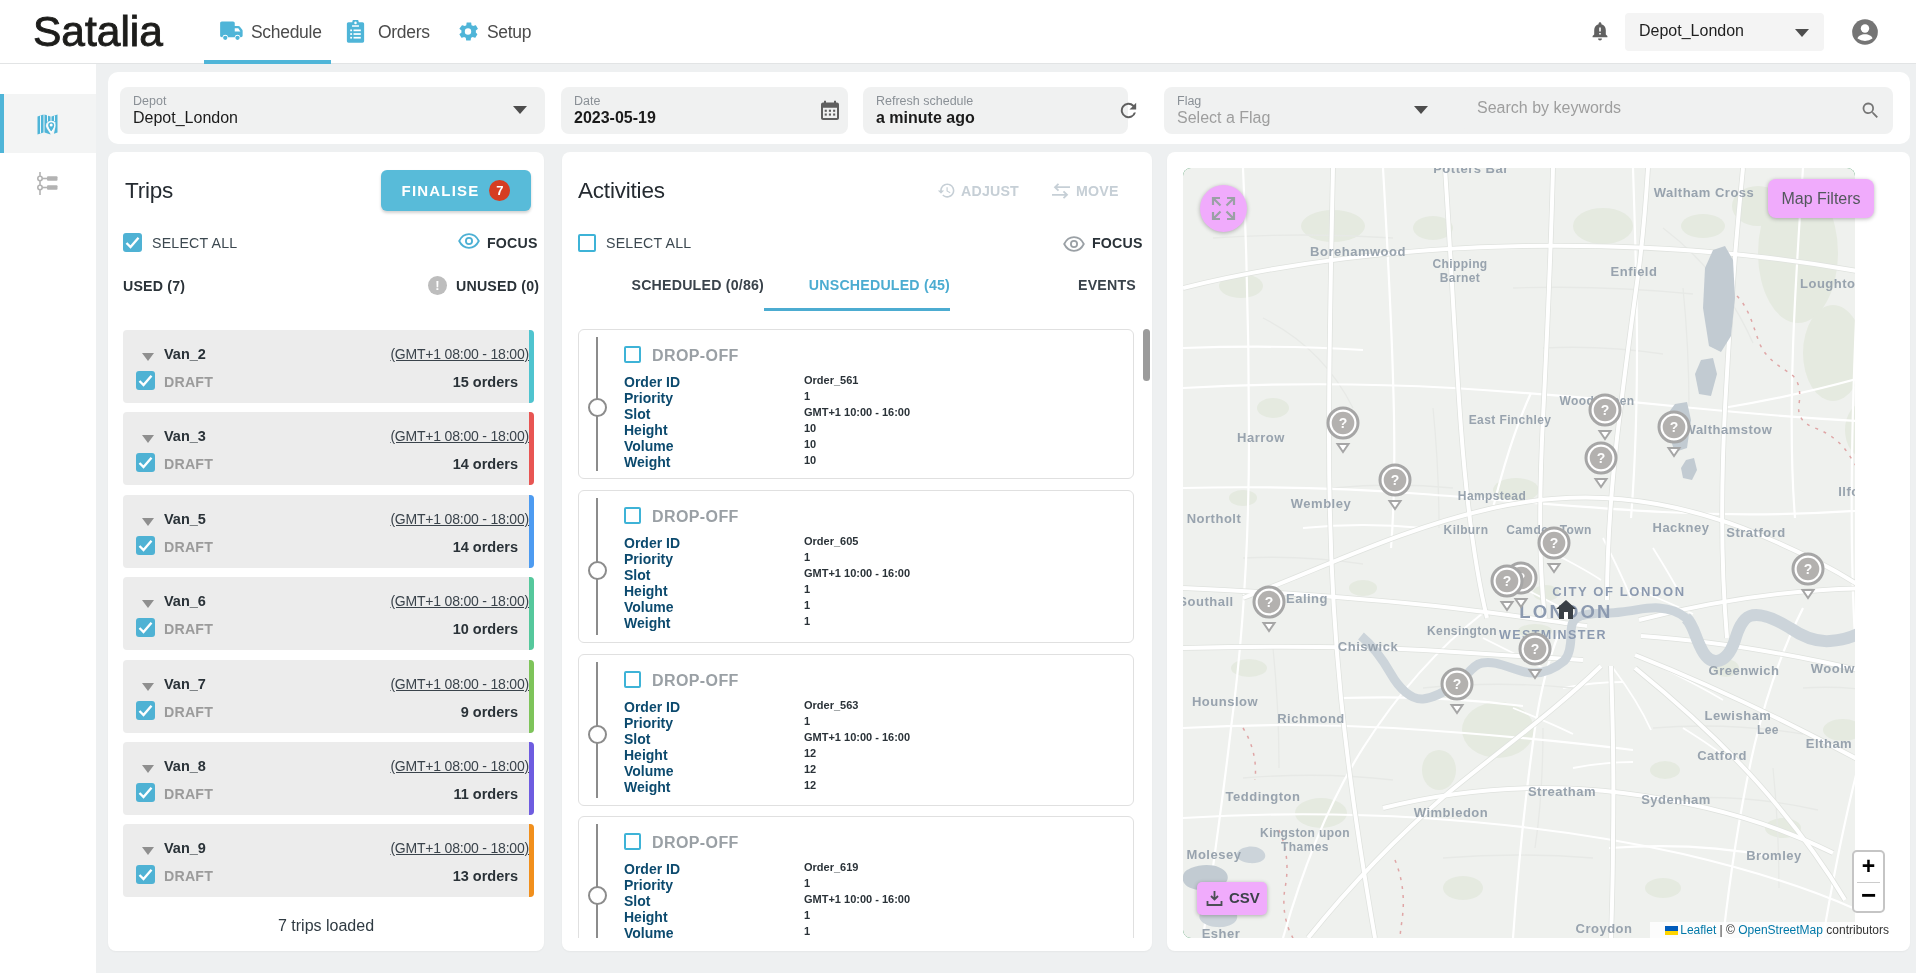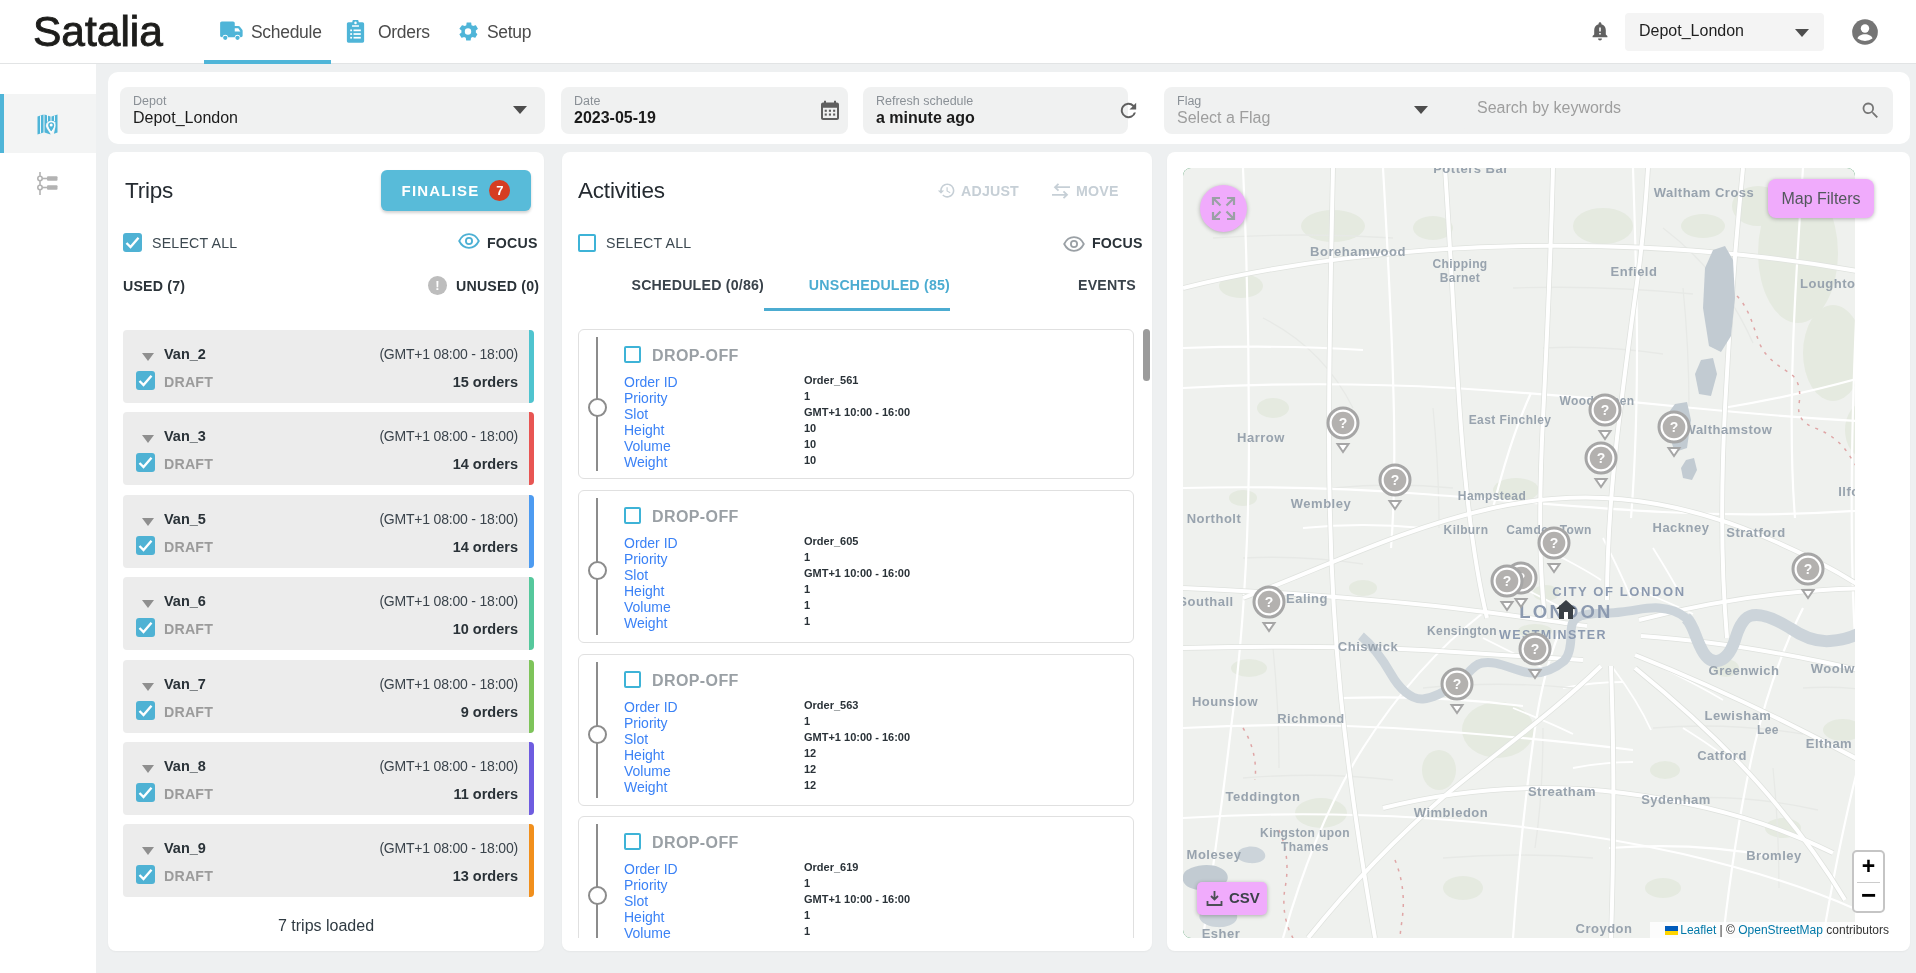--- a/index.html
+++ b/index.html
@@ -27,29 +27,29 @@
   #finalise { position:absolute; left:381px; top:170px; width:150px; height:41px; background:#58bbd9; border-radius:6px; box-shadow:0 2px 3px rgba(0,0,0,0.18); display:flex; align-items:center; justify-content:center; gap:10px; }
   #finalise .t { color:#fff; font-size:15px; font-weight:bold; letter-spacing:1.2px; }
   #finalise .badge { width:21px; height:21px; border-radius:50%; background:#d63d22; color:#fff; font-size:13px; font-weight:bold; display:flex; align-items:center; justify-content:center; }
   .cb-on { position:absolute; width:19px; height:19px; background:#4fb2d4; border-radius:3px; }
   .cb-on svg { position:absolute; left:2px; top:3px; }
   .cb-off { position:absolute; width:18px; height:18px; border:2px solid #3eb3d7; border-radius:2px; background:#fff; }
   .vancard { position:absolute; left:123px; width:411px; height:73px; background:#ececec; border-radius:4px; }
   .vancard .stripe { position:absolute; right:0; top:0; width:5px; height:73px; border-radius:0 4px 4px 0; }
   .vancard .arr { position:absolute; left:19px; top:23px; width:0; height:0; border-left:6.5px solid transparent; border-right:6.5px solid transparent; border-top:8px solid #8f8f8f; }
   .vancard .name { position:absolute; left:41px; top:16px; font-size:14.5px; font-weight:bold; color:#2a3238; }
-  .vancard .gmt { position:absolute; right:16px; top:16px; font-size:14px; color:#3a434b; letter-spacing:-0.2px; }
+  .vancard .gmt { position:absolute; right:5px; top:16px; font-size:14px; color:#3a434b; letter-spacing:-0.2px;text-decoration:underline; }
   .vancard .cb { left:13px; top:41px; }
   .vancard .draft { position:absolute; left:41px; top:44px; font-size:14.2px; font-weight:bold; color:#9b9b9b; letter-spacing:0.2px; }
   .vancard .orders { position:absolute; right:16px; top:44px; font-size:14.5px; font-weight:bold; color:#2a3238; }
   .acard { position:absolute; left:16px; width:556px; background:#fff; border:1px solid #e0e0e0; border-radius:6px; }
   .acard .tline { position:absolute; left:17px; top:7px; bottom:7px; width:2px; background:#8c8c8c; }
   .acard .tdot { position:absolute; left:9px; width:19px; height:19px; border:2px solid #8c8c8c; border-radius:50%; background:#fff; }
   .acard .drop { position:absolute; left:73px; top:17px; font-size:16px; font-weight:bold; color:#9aa0a5; letter-spacing:0.4px; }
-  .arow { position:absolute; left:45px; font-size:14px; font-weight:normal; color:#3b82f6; }
+  .arow { position:absolute; left:45px; font-size:14px; font-weight:bold; color:#0c4a6e; }
   .aval { position:absolute; left:225px; font-size:11px; font-weight:bold; color:#2a3238; }
   .atab { position:absolute; top:277px; font-size:14.2px; font-weight:bold; letter-spacing:0.2px; color:#3a434b; text-align:right; }
   #map { position:absolute; left:1183px; top:168px; width:672px; height:770px; border-radius:8px; overflow:hidden; background:#15803d; }
   .mapctl { position:absolute; background:#f0abfc; box-shadow:0 1px 4px rgba(0,0,0,0.28); }
 </style>
 </head>
 <body>
 <div id="header">
   <div id="logo">Satalia</div>
   <svg style="position:absolute; left:219px; top:20px;" width="27" height="23" viewBox="0 0 24 20" fill="#4fb5d8">
@@ -277,21 +277,21 @@
   </svg>
 <div class="smallcap" style="left:1076px; top:183px; color:#c6cfd6;">MOVE</div>
 <div class="cb-off" style="left:578px; top:234px;"></div>
 <div class="smallcap" style="left:606px; top:235px; font-weight:normal; color:#3c4850; letter-spacing:0.2px;">SELECT ALL</div>
 <svg style="position:absolute; left:1063px; top:236px;" width="22" height="16" viewBox="0 0 22 16" fill="none" stroke="#9aa0a5">
     <path d="M11 1.2 C5.5 1.2 2.2 6 1.2 8 C2.2 10 5.5 14.8 11 14.8 C16.5 14.8 19.8 10 20.8 8 C19.8 6 16.5 1.2 11 1.2 Z" stroke-width="1.8"></path>
     <circle cx="11" cy="8" r="3.1" stroke-width="1.8"></circle>
   </svg>
 <div class="smallcap" style="left:1092px; top:235px;">FOCUS</div>
 <div class="atab" style="left:578px; width:186px;">SCHEDULED (0/86)</div>
-<div class="atab" style="left:764px; width:186px; color:#4cacd1;">UNSCHEDULED (85)</div>
+<div class="atab" style="left:764px; width:186px; color:#4cacd1;">UNSCHEDULED (45)</div>
 <div class="atab" style="left:950px; width:186px;">EVENTS</div>
 <div style="position:absolute; left:764px; top:308px; width:186px; height:3px; background:#4cacd1;"></div>
 <div id="alist" style="position:absolute; left:562px; top:322px; width:590px; height:616px; overflow:hidden;">
 <div class="acard" style="top:7px; height:150px;">
   <div class="tline"></div>
       <div class="tdot" style="top:68px;"></div>
   <div class="cb-off" style="left:45px; top:16px; width:17px; height:17px;"></div>
   <div class="drop">DROP-OFF</div>
   <div class="arow" style="top:44.0px;">Order ID</div>
       <div class="aval" style="top:44.0px;">Order_561</div>

